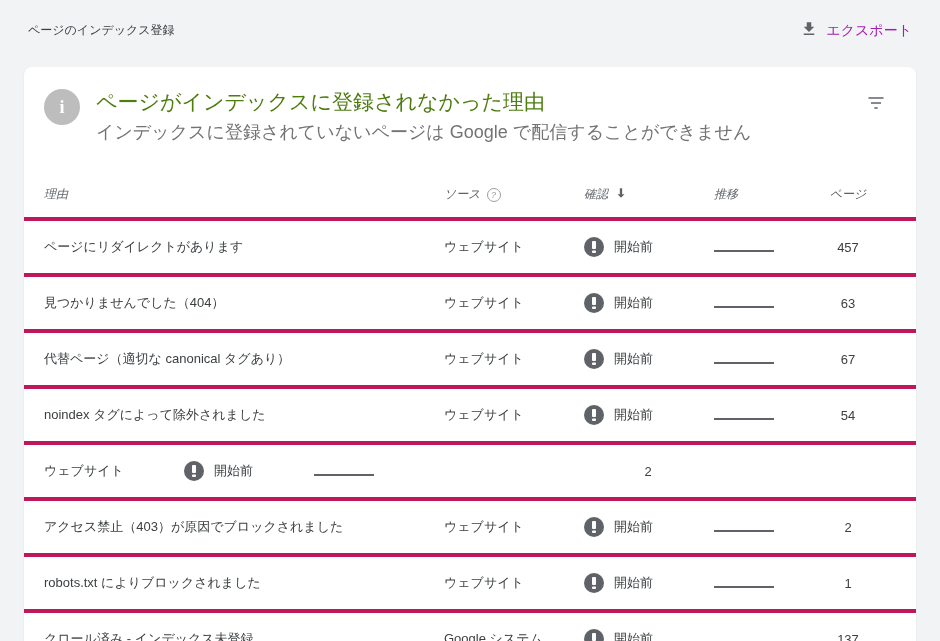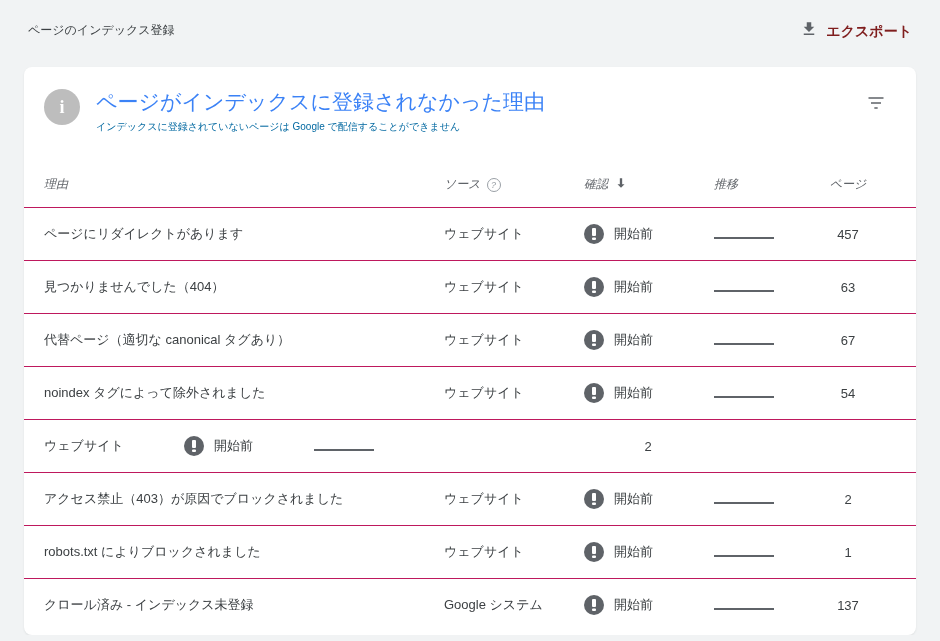--- a/index.html
+++ b/index.html
@@ -16,28 +16,27 @@
       align-items: center;
       padding: 20px 28px 18px 28px;
     }
     .topbar-title {
       font-size: 12px;
       color: #3c4043;
       font-weight: 400;
     }
     .export-btn {
       display: flex;
-      align-items: flex-end;
+      align-items: center;
       gap: 8px;
-      color: #7f1d1d;
+      color: #a21caf;
       font-size: 14px;
       cursor: pointer;
       background: none;
       border: none;
-      font-weight: bold;
     }
     .export-btn svg { width: 18px; height: 18px; fill: #5f6368; }
     .card {
       background: #fff;
       margin: 8px 24px 0 24px;
       border-radius: 8px;
       box-shadow: 0 1px 2px rgba(60,64,67,0.1);
       padding-bottom: 4px;
     }
     .card-header {
@@ -57,27 +56,27 @@
       flex-shrink: 0;
       color: #fff;
       font-weight: bold;
       font-family: Georgia, serif;
       font-size: 18px;
       margin-top: 2px;
     }
     .card-header-text { flex: 1; }
     .card-title {
       font-size: 21px;
-      color: #3b82f6;
+      color: #4d7c0f;
       font-weight: 400;
       line-height: 1.4;
     }
     .card-subtitle {
-      font-size: 10px;
-      color: #0369a1;
+      font-size: 18px;
+      color: #737373;
       margin-top: 4px;
     }
     .filter-btn {
       background: none;
       border: none;
       cursor: pointer;
       padding: 6px;
       display: flex;
       align-items: center;
       justify-content: center;
@@ -98,21 +97,21 @@
     .col-pages  { flex: 1; text-align: center; }
     .help-icon {
       width: 14px; height: 14px; border: 1.2px solid #9aa0a6;
       border-radius: 50%; display: inline-flex; align-items: center;
       justify-content: center; font-size: 9px; color: #9aa0a6;
     }
     .sort-arrow svg { width: 14px; height: 14px; fill: #5f6368; }
     .row {
       display: flex;
       padding: 16px 24px 16px 20px;
-      border-top: 1px solid #be185d;
+      border-top: 4px solid #be185d;
       align-items: center;
       color: #3c4043;
       font-size: 13px;
       cursor: pointer;
     }
     .check-cell { display: flex; align-items: center; gap: 10px; }
     .warn-badge {
       width: 20px; height: 20px; background: #5f6368; border-radius: 50%;
       display: inline-flex; align-items: center; justify-content: center;
     }

